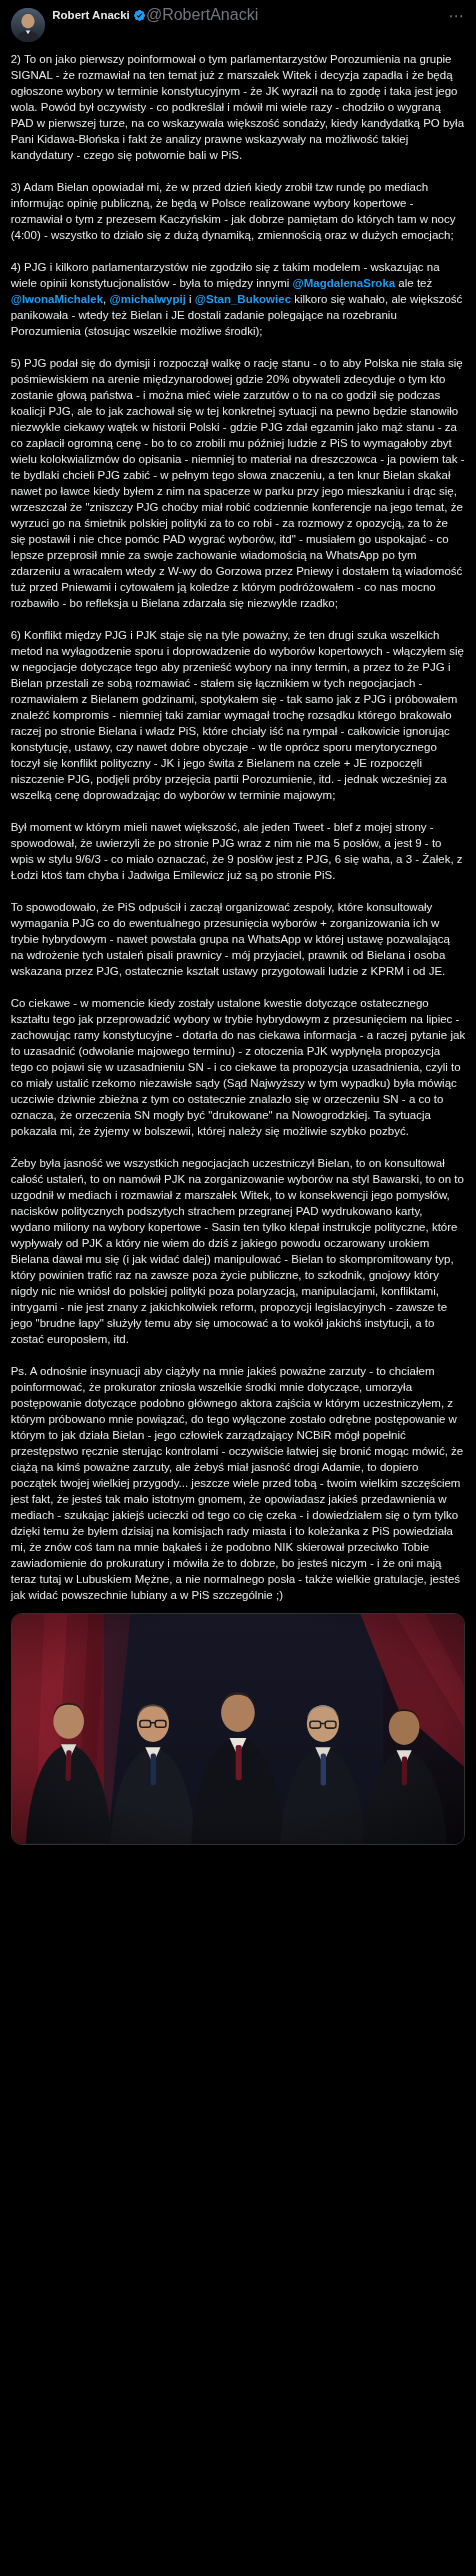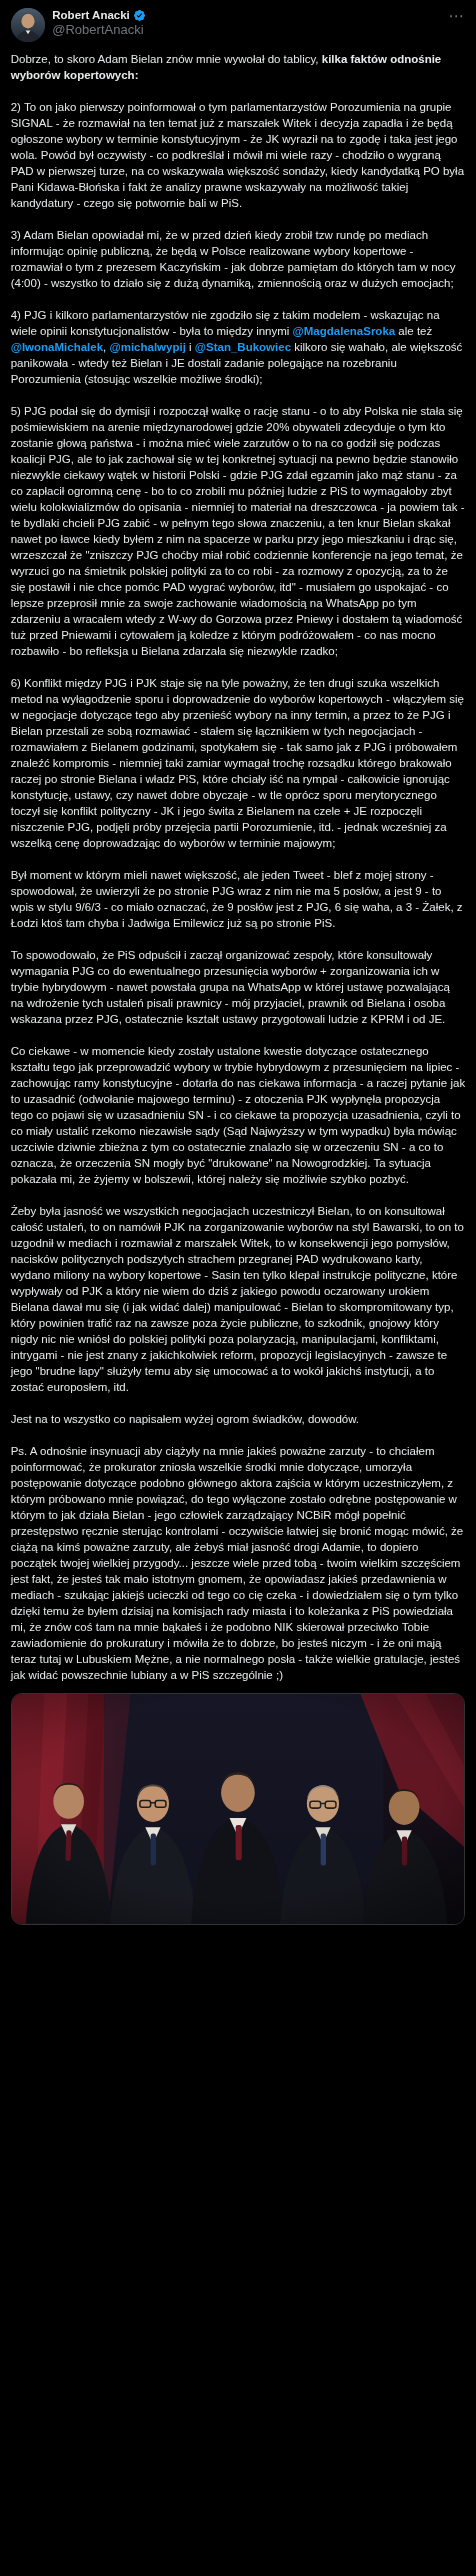--- a/index.html
+++ b/index.html
@@ -14,25 +14,25 @@
   }
   .tweet { padding: 7.6px 10.7px 10.7px 10.7px; }
 
   
   .tweet-header { display: flex; align-items: flex-start; }
   .avatar {
     width: 34px; height: 34px; flex: 0 0 34px;
     border-radius: 50%; overflow: hidden; background: #2b3642; cursor: pointer;
   }
   .avatar svg { display: block; width: 100%; height: 100%; }
-  .names { margin-left: 7.6px; display: flex; flex-direction: column; justify-content: center; }
+  .names { margin-left: 7.6px; display: flex; flex-direction: row; justify-content: center; }
   .name-row { display: flex; align-items: center; gap: 3.1px; }
   .display-name { font-size: 11.5px; font-weight: 700; line-height: 15.3px; color: #e7e9ea; }
   .verified-badge { width: 13px; height: 13px; display: inline-block; }
-  .handle { font-size: 13px; line-height: 13.8px; color: #71767b; }
+  .handle { font-size: 16px; line-height: 13.8px; color: #71767b; }
   .more-button {
     margin-left: auto; color: #71767b; font-size: 15.3px; line-height: 15.3px;
     padding: 0 1.5px; cursor: pointer; user-select: none; background: none; border: none;
   }
 
   
   .tweet-body { margin-top: 9.2px; font-size: 11.5px; line-height: 16px; color: #e7e9ea; }
   .tweet-body p { margin: 0 0 16px 0; overflow-wrap: break-word; }
   .tweet-body p:last-of-type { margin-bottom: 10.7px; }
   .bold { font-weight: 700; }
@@ -79,34 +79,32 @@
           </span>
         </div>
         <div class="handle">@RobertAnacki</div>
       </div>
       <button class="more-button">
         <span>⋯</span>
       </button>
     </header>
 
     <div class="tweet-body">
-      <p><span>Dobrze, to skoro Adam Bielan znów mnie wywołał do tablicy, </span><span class="bold">kilka faktów odnośnie wyborów kopertowych:</span></p>
 
       <p>2) To on jako pierwszy poinformował o tym parlamentarzystów Porozumienia na grupie SIGNAL - że rozmawiał na ten temat już z marszałek Witek i decyzja zapadła i że będą ogłoszone wybory w terminie konstytucyjnym - że JK wyraził na to zgodę i taka jest jego wola. Powód był oczywisty - co podkreślał i mówił mi wiele razy - chodziło o wygraną PAD w pierwszej turze, na co wskazywała większość sondaży, kiedy kandydatką PO była Pani Kidawa-Błońska i fakt że analizy prawne wskazywały na możliwość takiej kandydatury - czego się potwornie bali w PiS.</p>
       <p>3) Adam Bielan opowiadał mi, że w przed dzień kiedy zrobił tzw rundę po mediach informując opinię publiczną, że będą w Polsce realizowane wybory kopertowe - rozmawiał o tym z prezesem Kaczyńskim - jak dobrze pamiętam do których tam w nocy (4:00) - wszystko to działo się z dużą dynamiką, zmiennością oraz w dużych emocjach;</p>
 
       <p><span>4) PJG i kilkoro parlamentarzystów nie zgodziło się z takim modelem - wskazując na wiele opinii konstytucjonalistów - była to między innymi </span><a class="mention">@MagdalenaSroka</a><span> ale też </span><a class="mention">@IwonaMichalek</a><span>, </span><a class="mention">@michalwypij</a><span> i </span><a class="mention">@Stan_Bukowiec</a><span> kilkoro się wahało, ale większość panikowała - wtedy też Bielan i JE dostali zadanie polegające na rozebraniu Porozumienia (stosując wszelkie możliwe środki);</span></p>
 
       <p>5) PJG podał się do dymisji i rozpoczął walkę o rację stanu - o to aby Polska nie stała się pośmiewiskiem na arenie międzynarodowej gdzie 20% obywateli zdecyduje o tym kto zostanie głową państwa - i można mieć wiele zarzutów o to na co godził się podczas koalicji PJG, ale to jak zachował się w tej konkretnej sytuacji na pewno będzie stanowiło niezwykle ciekawy wątek w historii Polski - gdzie PJG zdał egzamin jako mąż stanu - za co zapłacił ogromną cenę - bo to co zrobili mu później ludzie z PiS to wymagałoby zbyt wielu kolokwializmów do opisania - niemniej to materiał na dreszczowca - ja powiem tak - te bydlaki chcieli PJG zabić - w pełnym tego słowa znaczeniu, a ten knur Bielan skakał nawet po ławce kiedy byłem z nim na spacerze w parku przy jego mieszkaniu i drąc się, wrzeszczał że "zniszczy PJG choćby miał robić codziennie konferencje na jego temat, że wyrzuci go na śmietnik polskiej polityki za to co robi - za rozmowy z opozycją, za to że się postawił i nie chce pomóc PAD wygrać wyborów, itd" - musiałem go uspokajać - co lepsze przeprosił mnie za swoje zachowanie wiadomością na WhatsApp po tym zdarzeniu a wracałem wtedy z W-wy do Gorzowa przez Pniewy i dostałem tą wiadomość tuż przed Pniewami i cytowałem ją koledze z którym podróżowałem - co nas mocno rozbawiło - bo refleksja u Bielana zdarzała się niezwykle rzadko;</p>
       <p>6) Konflikt między PJG i PJK staje się na tyle poważny, że ten drugi szuka wszelkich metod na wyłagodzenie sporu i doprowadzenie do wyborów kopertowych - włączyłem się w negocjacje dotyczące tego aby przenieść wybory na inny termin, a przez to że PJG i Bielan przestali ze sobą rozmawiać - stałem się łącznikiem w tych negocjacjach - rozmawiałem z Bielanem godzinami, spotykałem się - tak samo jak z PJG i próbowałem znaleźć kompromis - niemniej taki zamiar wymagał trochę rozsądku którego brakowało raczej po stronie Bielana i władz PiS, które chciały iść na rympał - całkowicie ignorując konstytucję, ustawy, czy nawet dobre obyczaje - w tle oprócz sporu merytorycznego toczył się konflikt polityczny - JK i jego świta z Bielanem na czele + JE rozpoczęli niszczenie PJG, podjęli próby przejęcia partii Porozumienie, itd. - jednak wcześniej za wszelką cenę doprowadzając do wyborów w terminie majowym;</p>
       <p>Był moment w którym mieli nawet większość, ale jeden Tweet - blef z mojej strony - spowodował, że uwierzyli że po stronie PJG wraz z nim nie ma 5 posłów, a jest 9 - to wpis w stylu 9/6/3 - co miało oznaczać, że 9 posłów jest z PJG, 6 się waha, a 3 - Żałek, z Łodzi ktoś tam chyba i Jadwiga Emilewicz już są po stronie PiS.</p>
       <p>To spowodowało, że PiS odpuścił i zaczął organizować zespoły, które konsultowały wymagania PJG co do ewentualnego przesunięcia wyborów + zorganizowania ich w trybie hybrydowym - nawet powstała grupa na WhatsApp w której ustawę pozwalającą na wdrożenie tych ustaleń pisali prawnicy - mój przyjaciel, prawnik od Bielana i osoba wskazana przez PJG, ostatecznie kształt ustawy przygotowali ludzie z KPRM i od JE.</p>
       <p>Co ciekawe - w momencie kiedy zostały ustalone kwestie dotyczące ostatecznego kształtu tego jak przeprowadzić wybory w trybie hybrydowym z przesunięciem na lipiec - zachowując ramy konstytucyjne - dotarła do nas ciekawa informacja - a raczej pytanie jak to uzasadnić (odwołanie majowego terminu) - z otoczenia PJK wypłynęła propozycja tego co pojawi się w uzasadnieniu SN - i co ciekawe ta propozycja uzasadnienia, czyli to co miały ustalić rzekomo niezawisłe sądy (Sąd Najwyższy w tym wypadku) była mówiąc uczciwie dziwnie zbieżna z tym co ostatecznie znalazło się w orzeczeniu SN - a co to oznacza, że orzeczenia SN mogły być "drukowane" na Nowogrodzkiej. Ta sytuacja pokazała mi, że żyjemy w bolszewii, której należy się możliwie szybko pozbyć.</p>
       <p>Żeby była jasność we wszystkich negocjacjach uczestniczył Bielan, to on konsultował całość ustaleń, to on namówił PJK na zorganizowanie wyborów na styl Bawarski, to on to uzgodnił w mediach i rozmawiał z marszałek Witek, to w konsekwencji jego pomysłów, nacisków politycznych podszytych strachem przegranej PAD wydrukowano karty, wydano miliony na wybory kopertowe - Sasin ten tylko klepał instrukcje polityczne, które wypływały od PJK a który nie wiem do dziś z jakiego powodu oczarowany urokiem Bielana dawał mu się (i jak widać dalej) manipulować - Bielan to skompromitowany typ, który powinien trafić raz na zawsze poza życie publiczne, to szkodnik, gnojowy który nigdy nic nie wniósł do polskiej polityki poza polaryzacją, manipulacjami, konfliktami, intrygami - nie jest znany z jakichkolwiek reform, propozycji legislacyjnych - zawsze te jego "brudne łapy" służyły temu aby się umocować a to wokół jakichś instytucji, a to zostać europosłem, itd.</p>
-      <p>Jest na to wszystko co napisałem wyżej ogrom świadków, dowodów.</p>
       <p>Ps. A odnośnie insynuacji aby ciążyły na mnie jakieś poważne zarzuty - to chciałem poinformować, że prokurator zniosła wszelkie środki mnie dotyczące, umorzyła postępowanie dotyczące podobno głównego aktora zajścia w którym uczestniczyłem, z którym próbowano mnie powiązać, do tego wyłączone zostało odrębne postępowanie w którym to jak działa Bielan - jego człowiek zarządzający NCBiR mógł popełnić przestępstwo ręcznie sterując kontrolami - oczywiście łatwiej się bronić mogąc mówić, że ciążą na kimś poważne zarzuty, ale żebyś miał jasność drogi Adamie, to dopiero początek twojej wielkiej przygody... jeszcze wiele przed tobą - twoim wielkim szczęściem jest fakt, że jesteś tak mało istotnym gnomem, że opowiadasz jakieś przedawnienia w mediach - szukając jakiejś ucieczki od tego co cię czeka - i dowiedziałem się o tym tylko dzięki temu że byłem dzisiaj na komisjach rady miasta i to koleżanka z PiS powiedziała mi, że znów coś tam na mnie bąkałeś i że podobno NIK skierował przeciwko Tobie zawiadomienie do prokuratury i mówiła że to dobrze, bo jesteś niczym - i że oni mają teraz tutaj w Lubuskiem Mężne, a nie normalnego posła - także wielkie gratulacje, jesteś jak widać powszechnie lubiany a w PiS szczególnie ;)</p>
     </div>
 
     <figure class="photo-wrap" style="margin:0">
       <svg viewBox="0 0 591 300">
         <defs>
           <linearGradient id="bgg" x1="0" y1="0" x2="0" y2="1">
             <stop offset="0" stop-color="#1b1220"></stop>
             <stop offset="1" stop-color="#0c0a10"></stop>
           </linearGradient>

